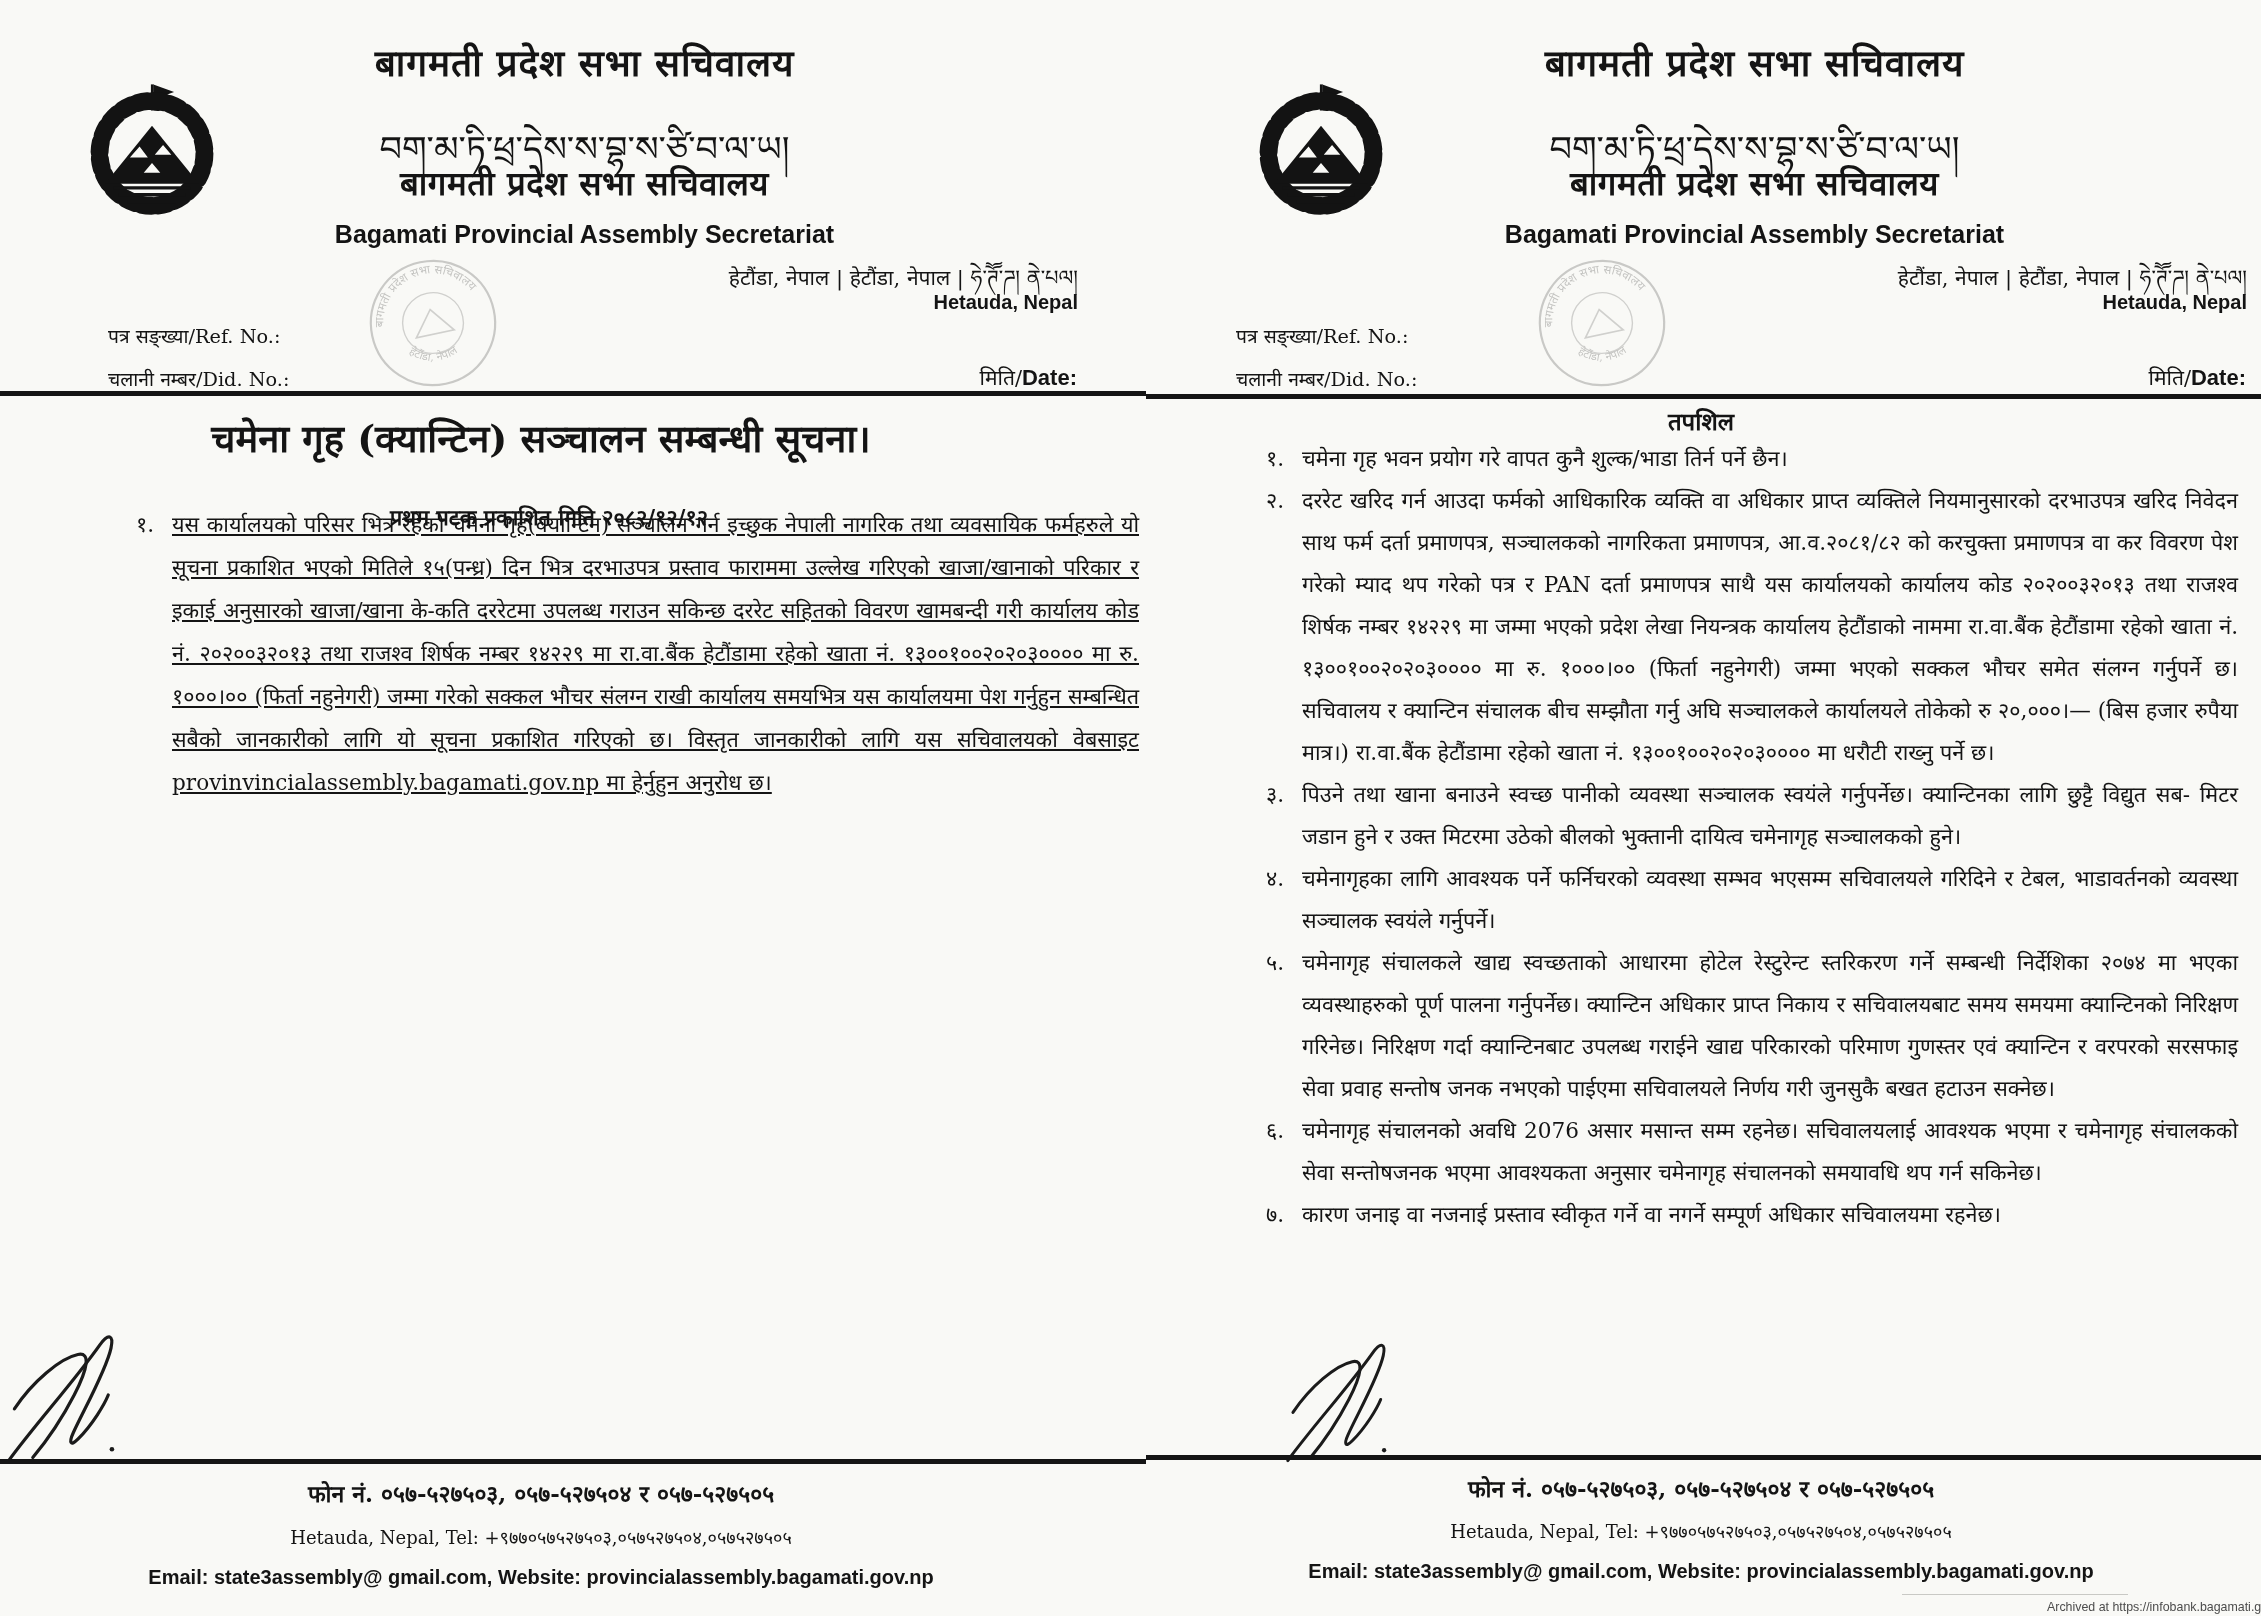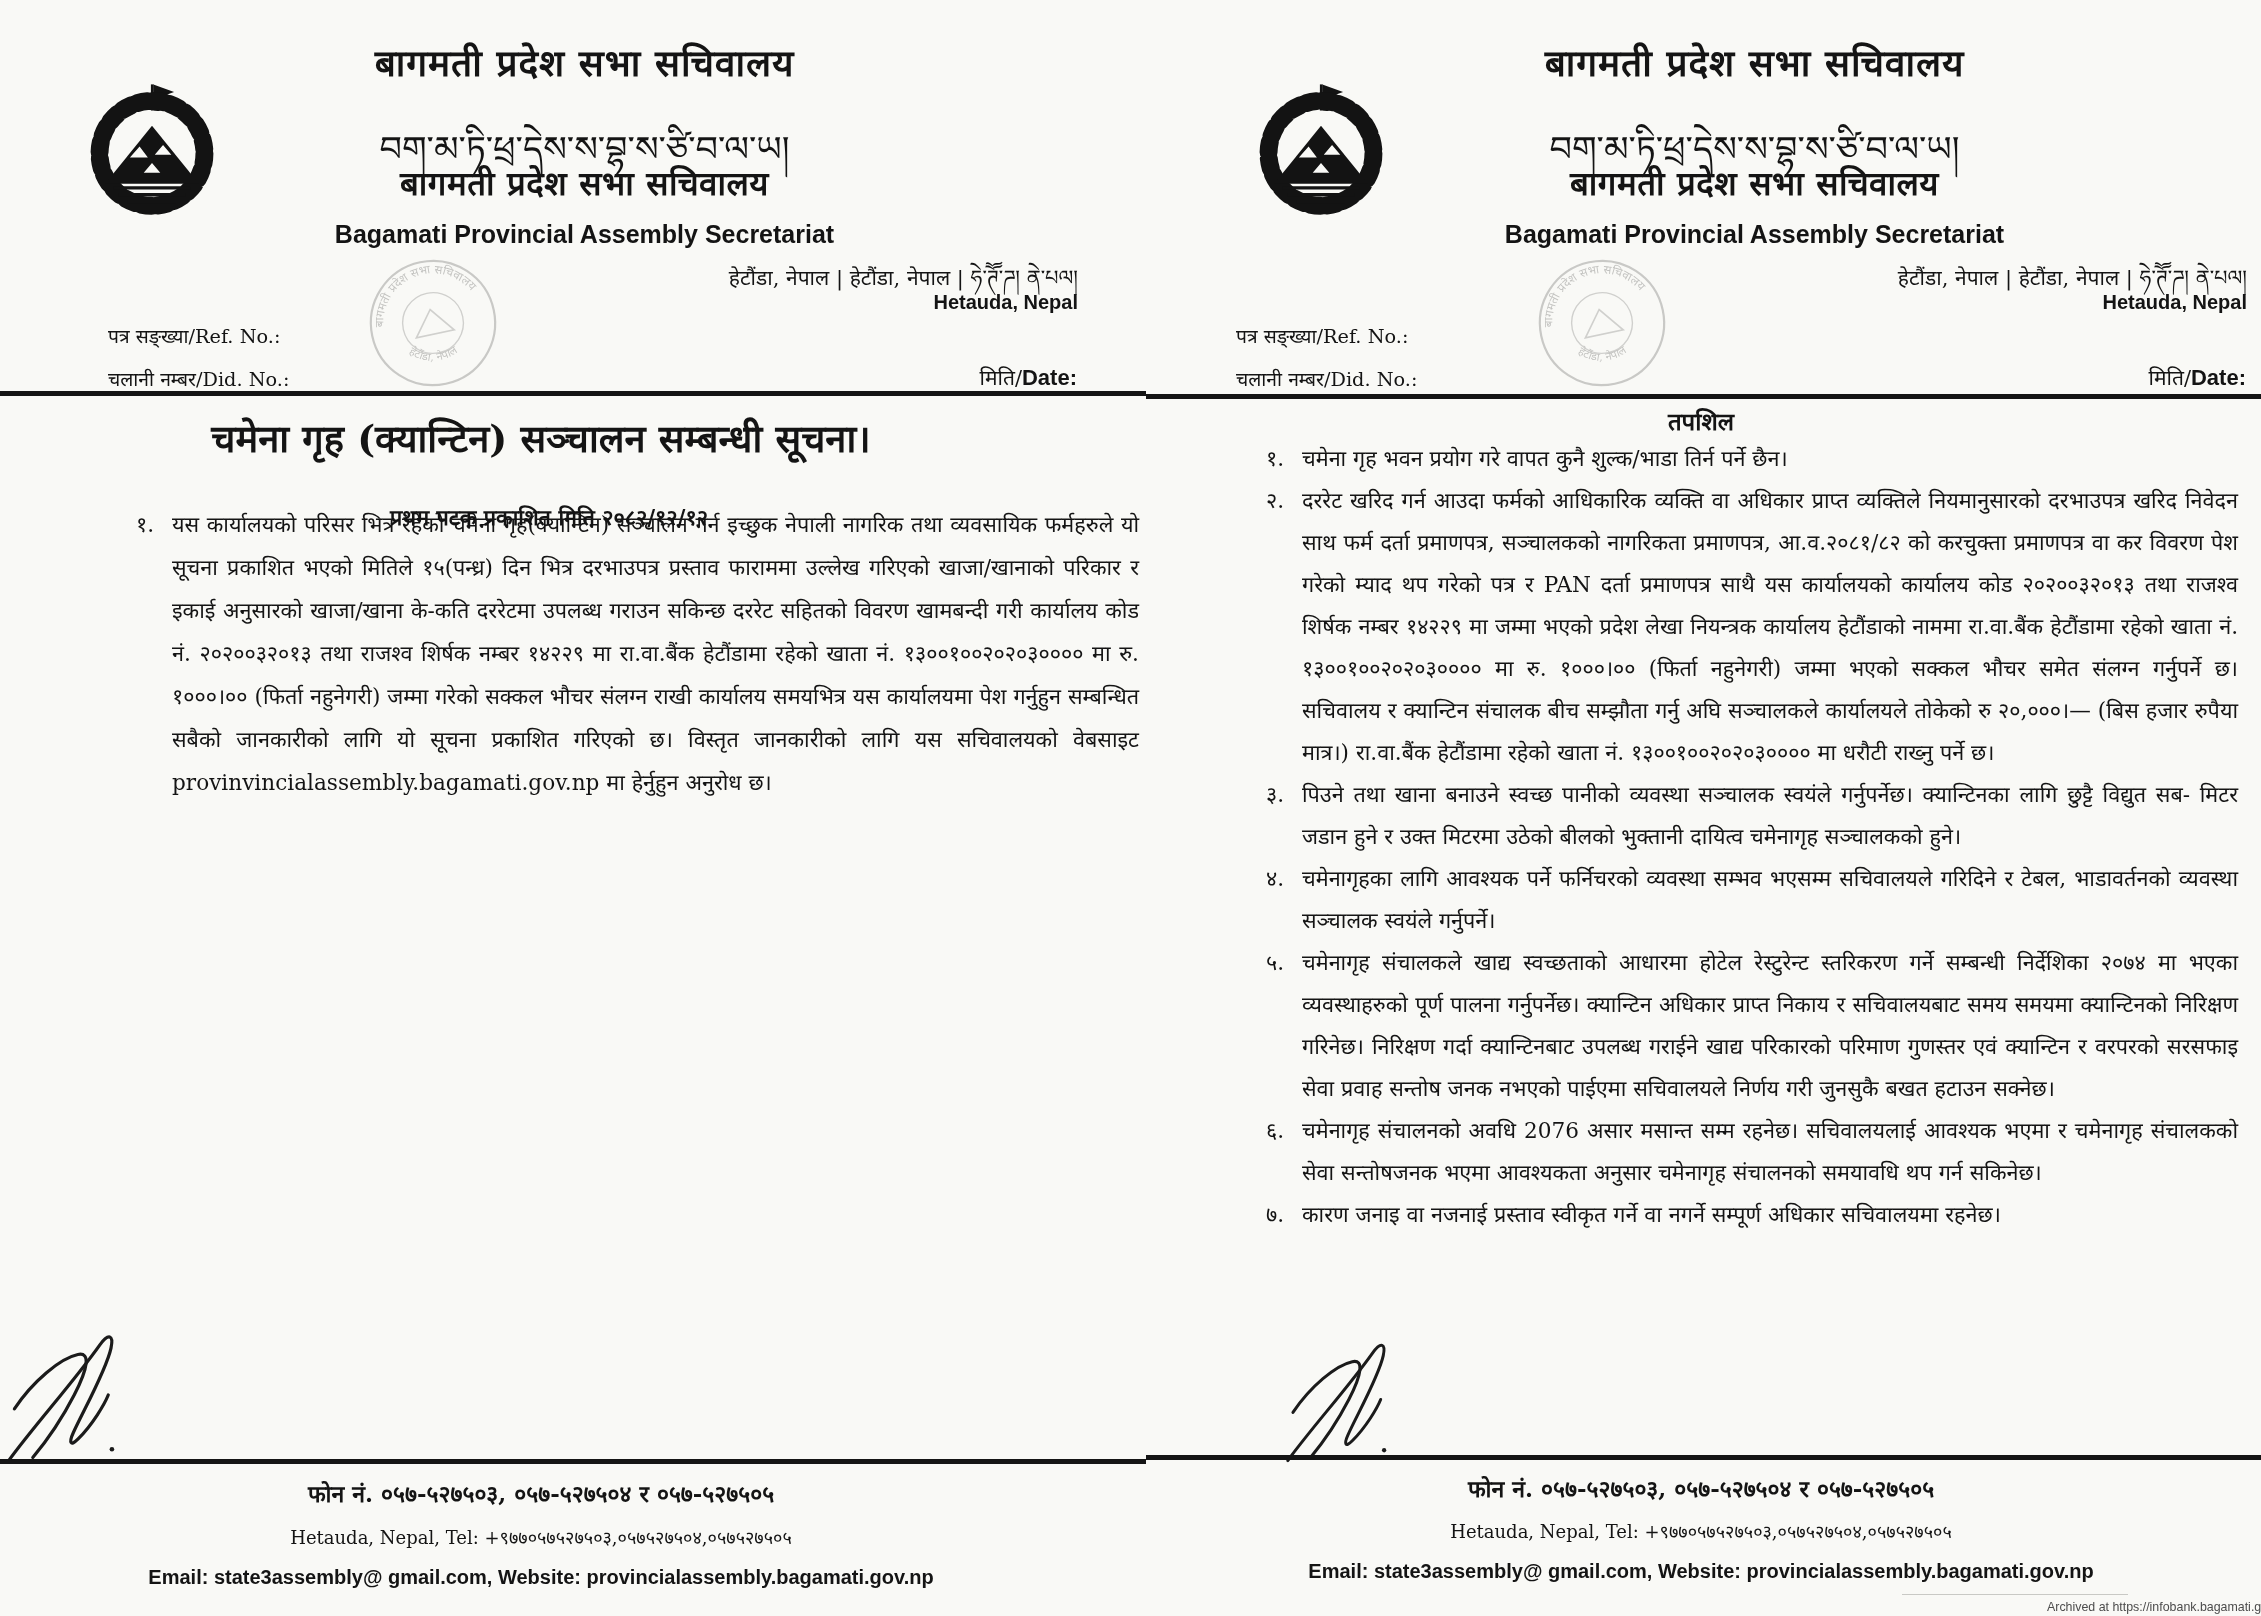--- a/index.html
+++ b/index.html
@@ -1,18 +1,18 @@
 <!DOCTYPE html>
 <html style="font-size:7.4px"><head>
 <meta charset="utf-8">
 <style>
   html,body{margin:0;padding:0;background:#e8e8e6;}
   .scan{position:relative;width:2261px;height:1616px;background:#f9f9f6;overflow:hidden;
         font-family:"DejaVu Serif", serif;color:#141414;}
-  .page{position:absolute;top:0;height:1336px;}
+  .page{position:absolute;top:0;height:1336px;text-decoration:underline;}
   .page.left{left:0;width:1128px;}
   .page.right{left:1160px;width:1101px;}
   .abs{position:absolute;}
   .ctr{text-align:center;}
   .rt{text-align:right;}
   .h-np{font-size:37px;font-weight:bold;letter-spacing:0.9px;white-space:nowrap;}
   .h-tib{font-size:35px;white-space:nowrap;}
   .h-alt{font-size:33px;font-weight:900;letter-spacing:0.5px;white-space:nowrap;}
   .h-en{font-size:25px;font-weight:bold;font-family:"Liberation Sans", sans-serif;white-space:nowrap;}
   .addr1{font-size:21px;white-space:nowrap;}

